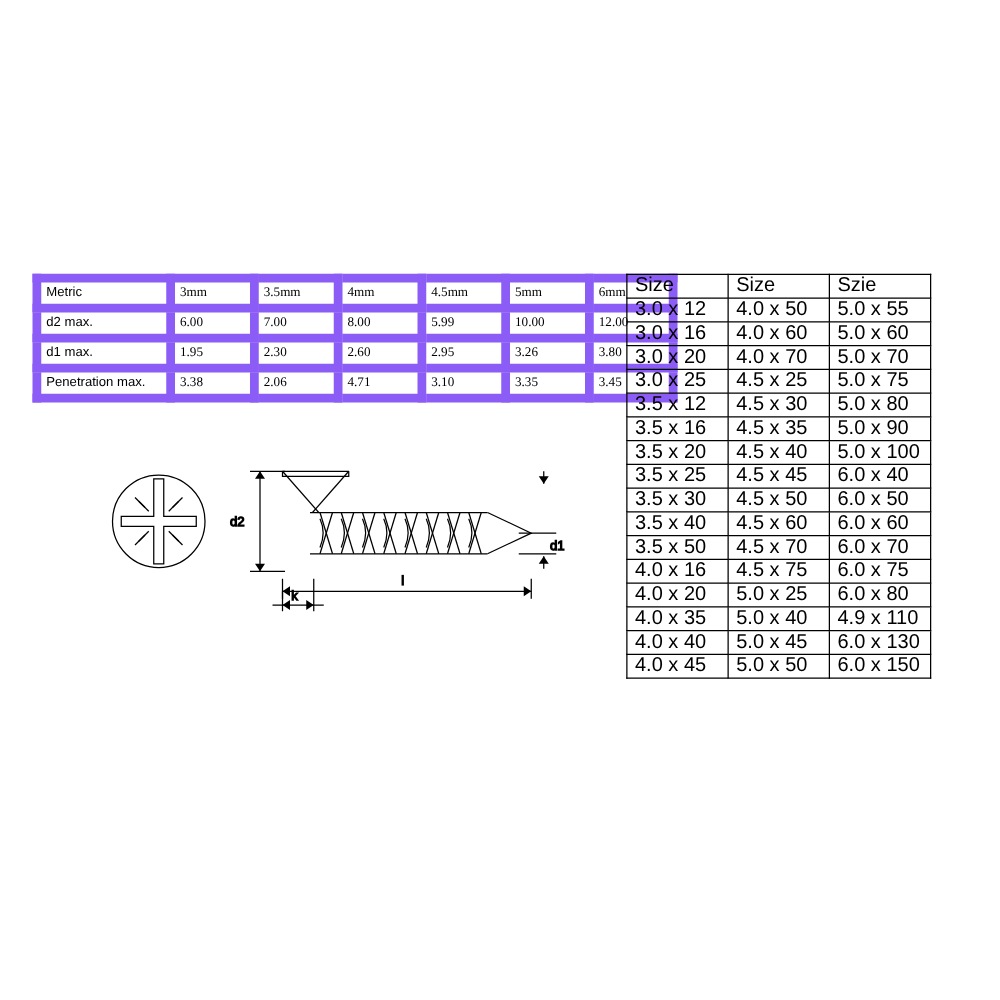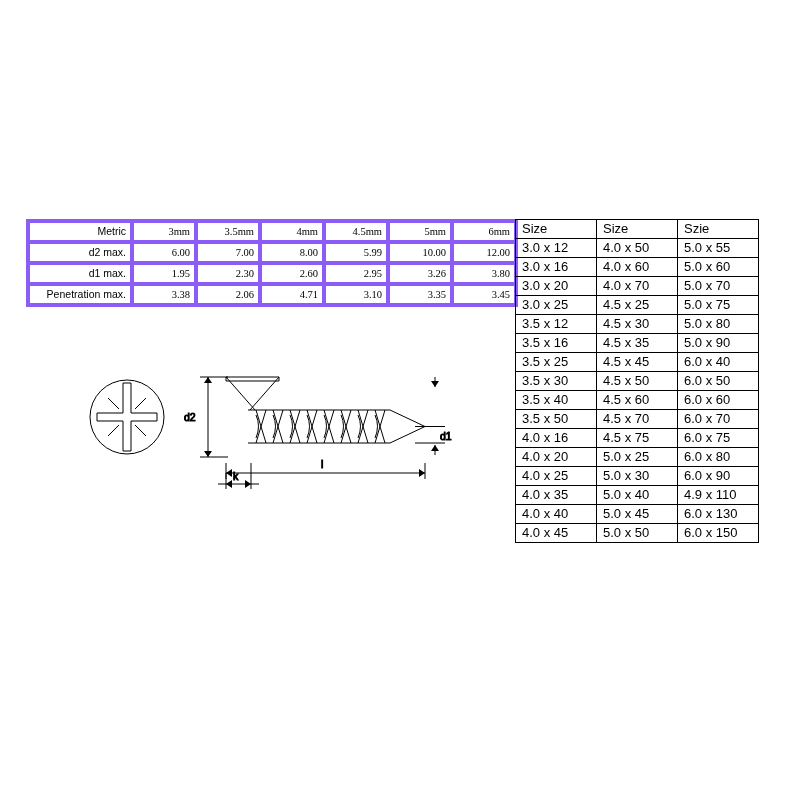--- a/index.html
+++ b/index.html
@@ -18,37 +18,36 @@
 
   
   #spec-table {
     position: absolute;
     left: 26px;
     top: 219px;
     border-collapse: collapse;
     font-size: 10.5px;
   }
   #spec-table td {
-    border: 4px solid #8b5cf6;
+    border: 7px solid #8b5cf6;
     padding: 2px 4px 2px 4px;
     height: 13px;
     line-height: 13px;
     white-space: nowrap;
-    text-align: right;
   }
   #spec-table td.lbl { width: 92px; }
   #spec-table td.val { width: 52px; font-family: Liberation Serif, serif; }
 
   
   #size-table {
     position: absolute;
-    left: 515px;
+    left: 501px;
     top: 219px;
     border-collapse: collapse;
-    font-size: 13px;
+    font-size: 16px;
   }
   #size-table td {
     border: 1px solid #000000;
     padding: 2px 0 2px 6px;
     width: 74px;
     height: 14px;
     line-height: 14px;
     white-space: nowrap;
   }
 
@@ -143,20 +142,25 @@
         <td>3.5 x 12</td>
         <td>4.5 x 30</td>
         <td>5.0 x 80</td>
       </tr>
       <tr>
         <td>3.5 x 16</td>
         <td>4.5 x 35</td>
         <td>5.0 x 90</td>
       </tr>
       <tr>
+        <td>3.5 x 20</td>
+        <td>4.5 x 40</td>
+        <td>5.0 x 100</td>
+      </tr>
+      <tr>
         <td>3.5 x 25</td>
         <td>4.5 x 45</td>
         <td>6.0 x 40</td>
       </tr>
       <tr>
         <td>3.5 x 30</td>
         <td>4.5 x 50</td>
         <td>6.0 x 50</td>
       </tr>
       <tr>
@@ -171,25 +175,20 @@
       </tr>
       <tr>
         <td>4.0 x 16</td>
         <td>4.5 x 75</td>
         <td>6.0 x 75</td>
       </tr>
       <tr>
         <td>4.0 x 20</td>
         <td>5.0 x 25</td>
         <td>6.0 x 80</td>
-      </tr>
-      <tr>
-        <td>4.0 x 25</td>
-        <td>5.0 x 30</td>
-        <td>6.0 x 90</td>
       </tr>
       <tr>
         <td>4.0 x 35</td>
         <td>5.0 x 40</td>
         <td>4.9 x 110</td>
       </tr>
       <tr>
         <td>4.0 x 40</td>
         <td>5.0 x 45</td>
         <td>6.0 x 130</td>

